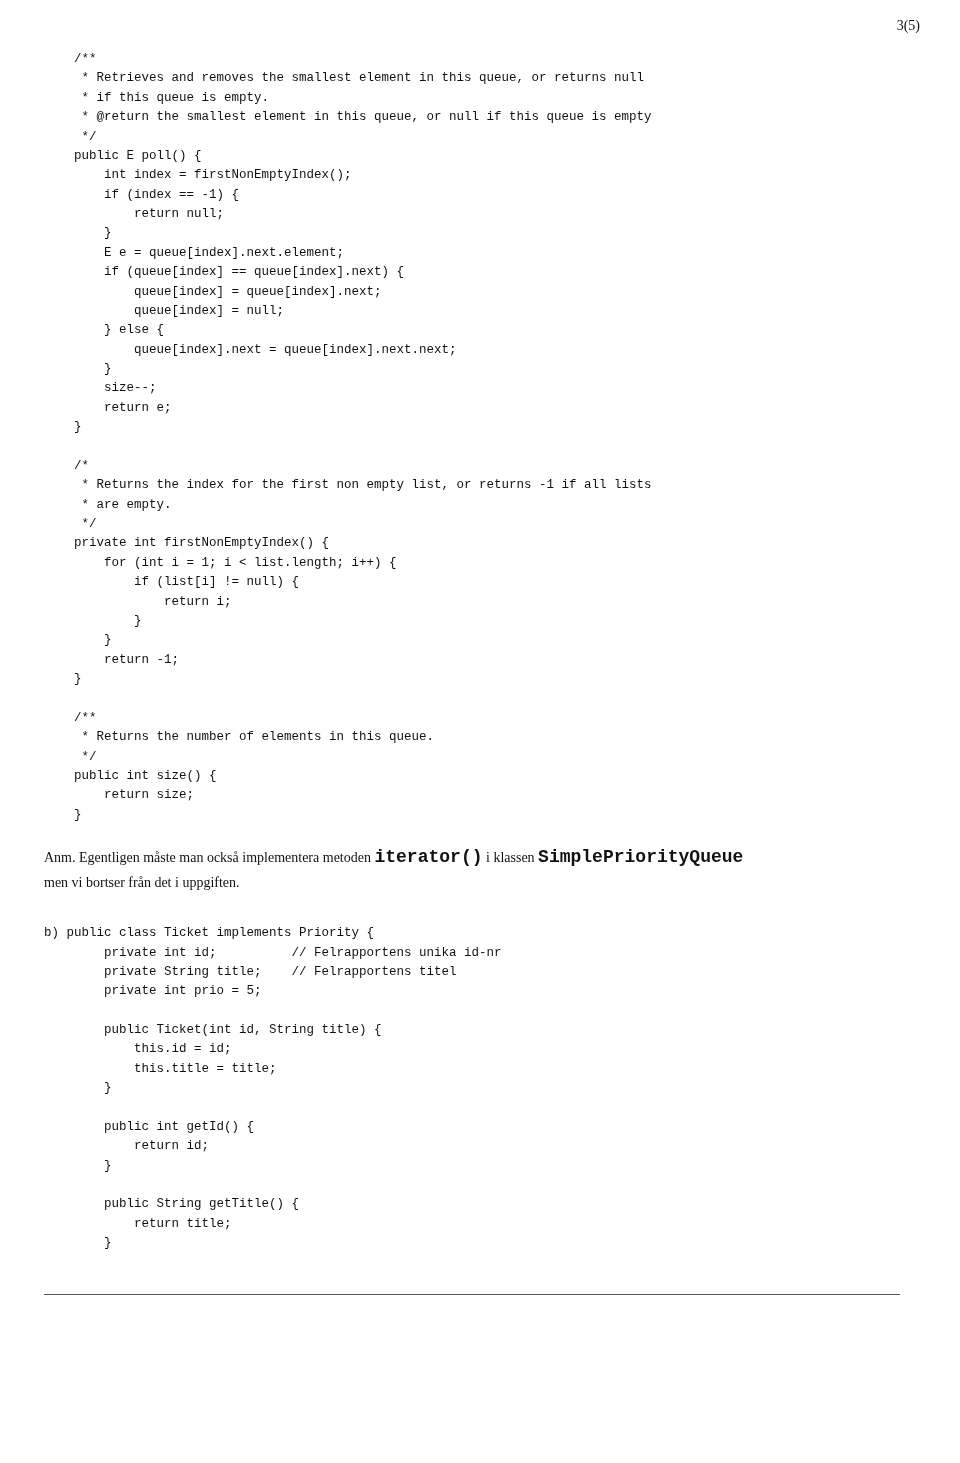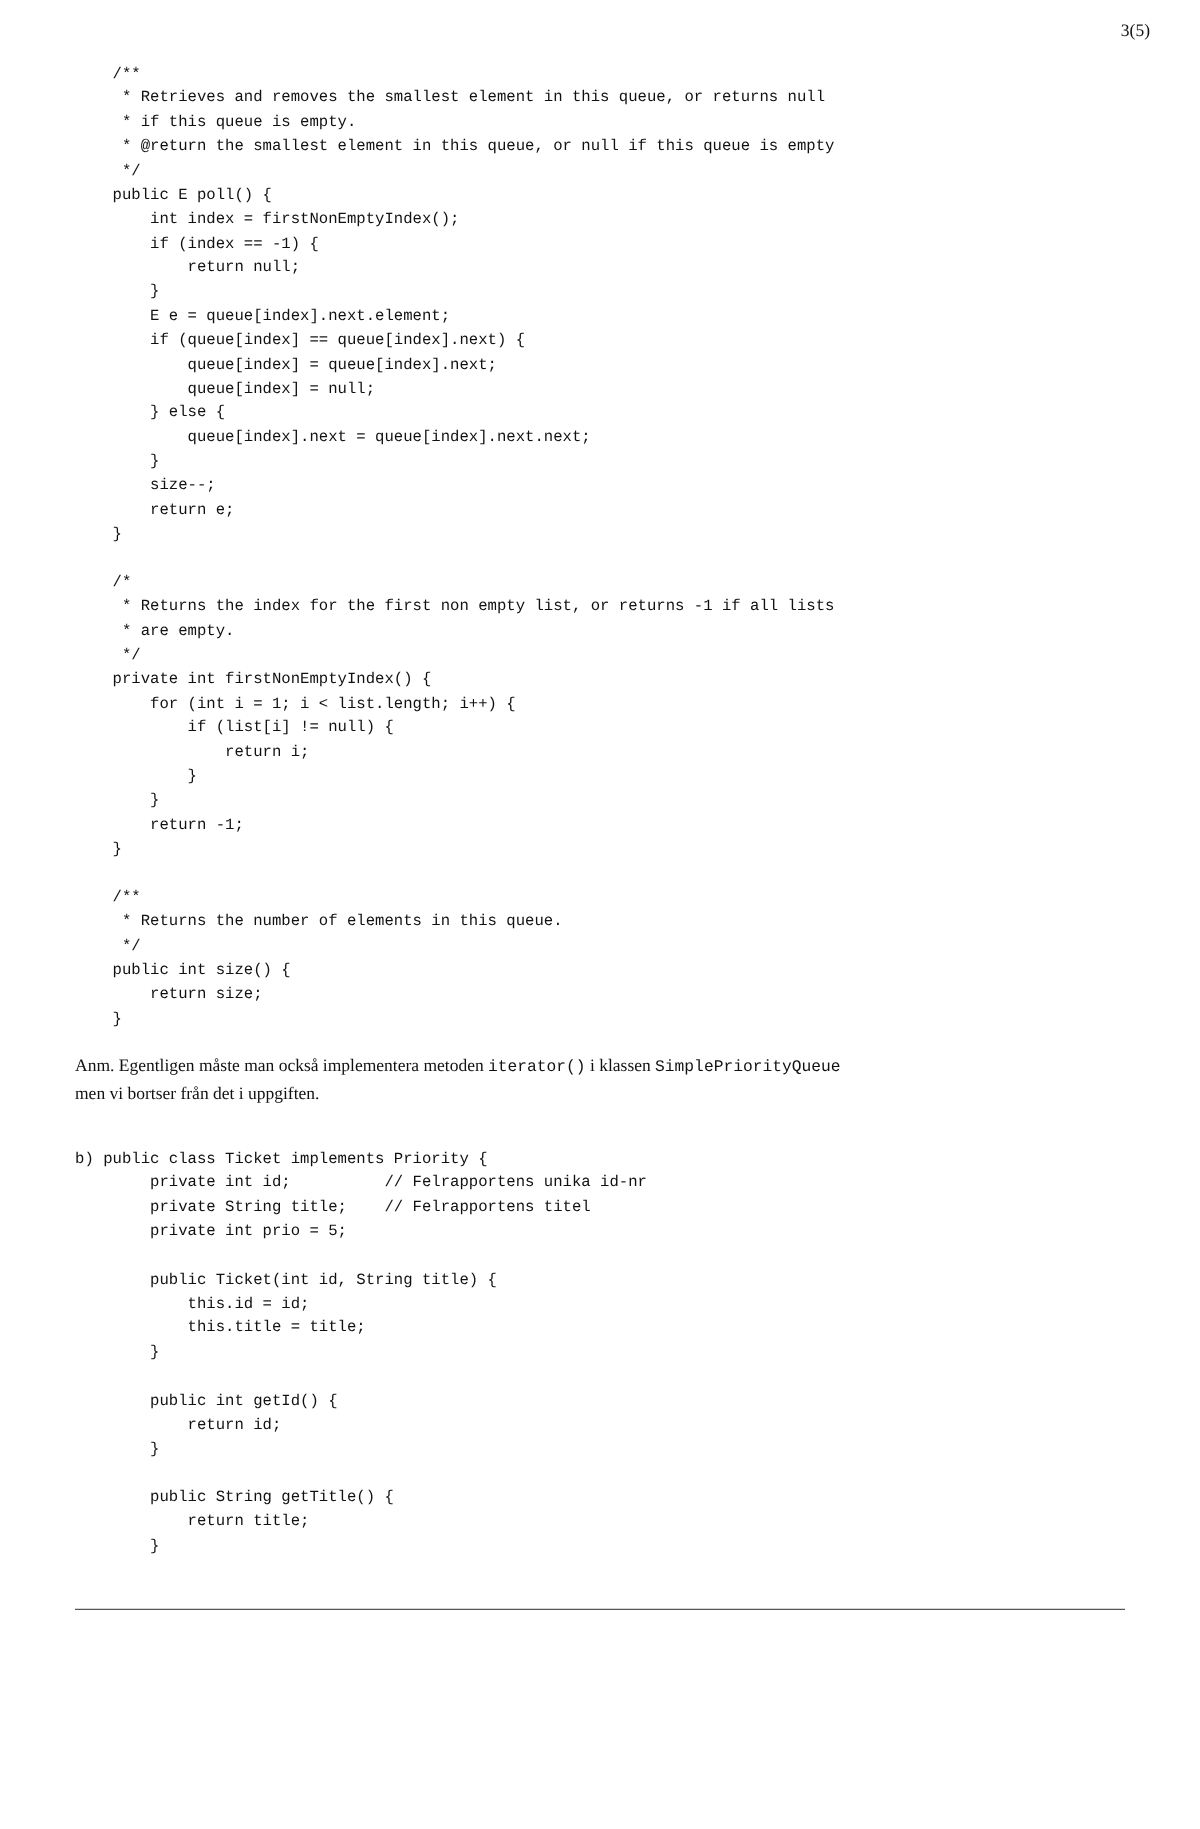--- a/index.html
+++ b/index.html
@@ -15,21 +15,21 @@
       color: #111111;
       width: 960px;
       min-height: 1463px;
       position: relative;
     }
 
     .page-container {
       width: 960px;
       min-height: 1463px;
       background: #ffffff;
-      padding: 20px 60px 40px 60px;
+      padding: 20px 60px 40px 44px;
       position: relative;
     }
 
     .page-number {
       position: absolute;
       top: 18px;
       right: 40px;
       font-family: Georgia, serif;
       font-size: 14px;
       color: #111;
@@ -48,21 +48,22 @@
     .note-text {
       font-family: Georgia, 'Times New Roman', serif;
       font-size: 14px;
       line-height: 1.6;
       margin-top: 18px;
       margin-bottom: 18px;
     }
 
     .note-text code {
       font-family: 'Courier New', Courier, monospace;
-      font-size: 13px;
+      font-size: 18px;
+      font-weight: bold;
     }
 
     .bottom-rule {
       border: none;
       border-top: 1px solid #555;
       margin-top: 40px;
     }
   </style>
 </head>
 <body>

